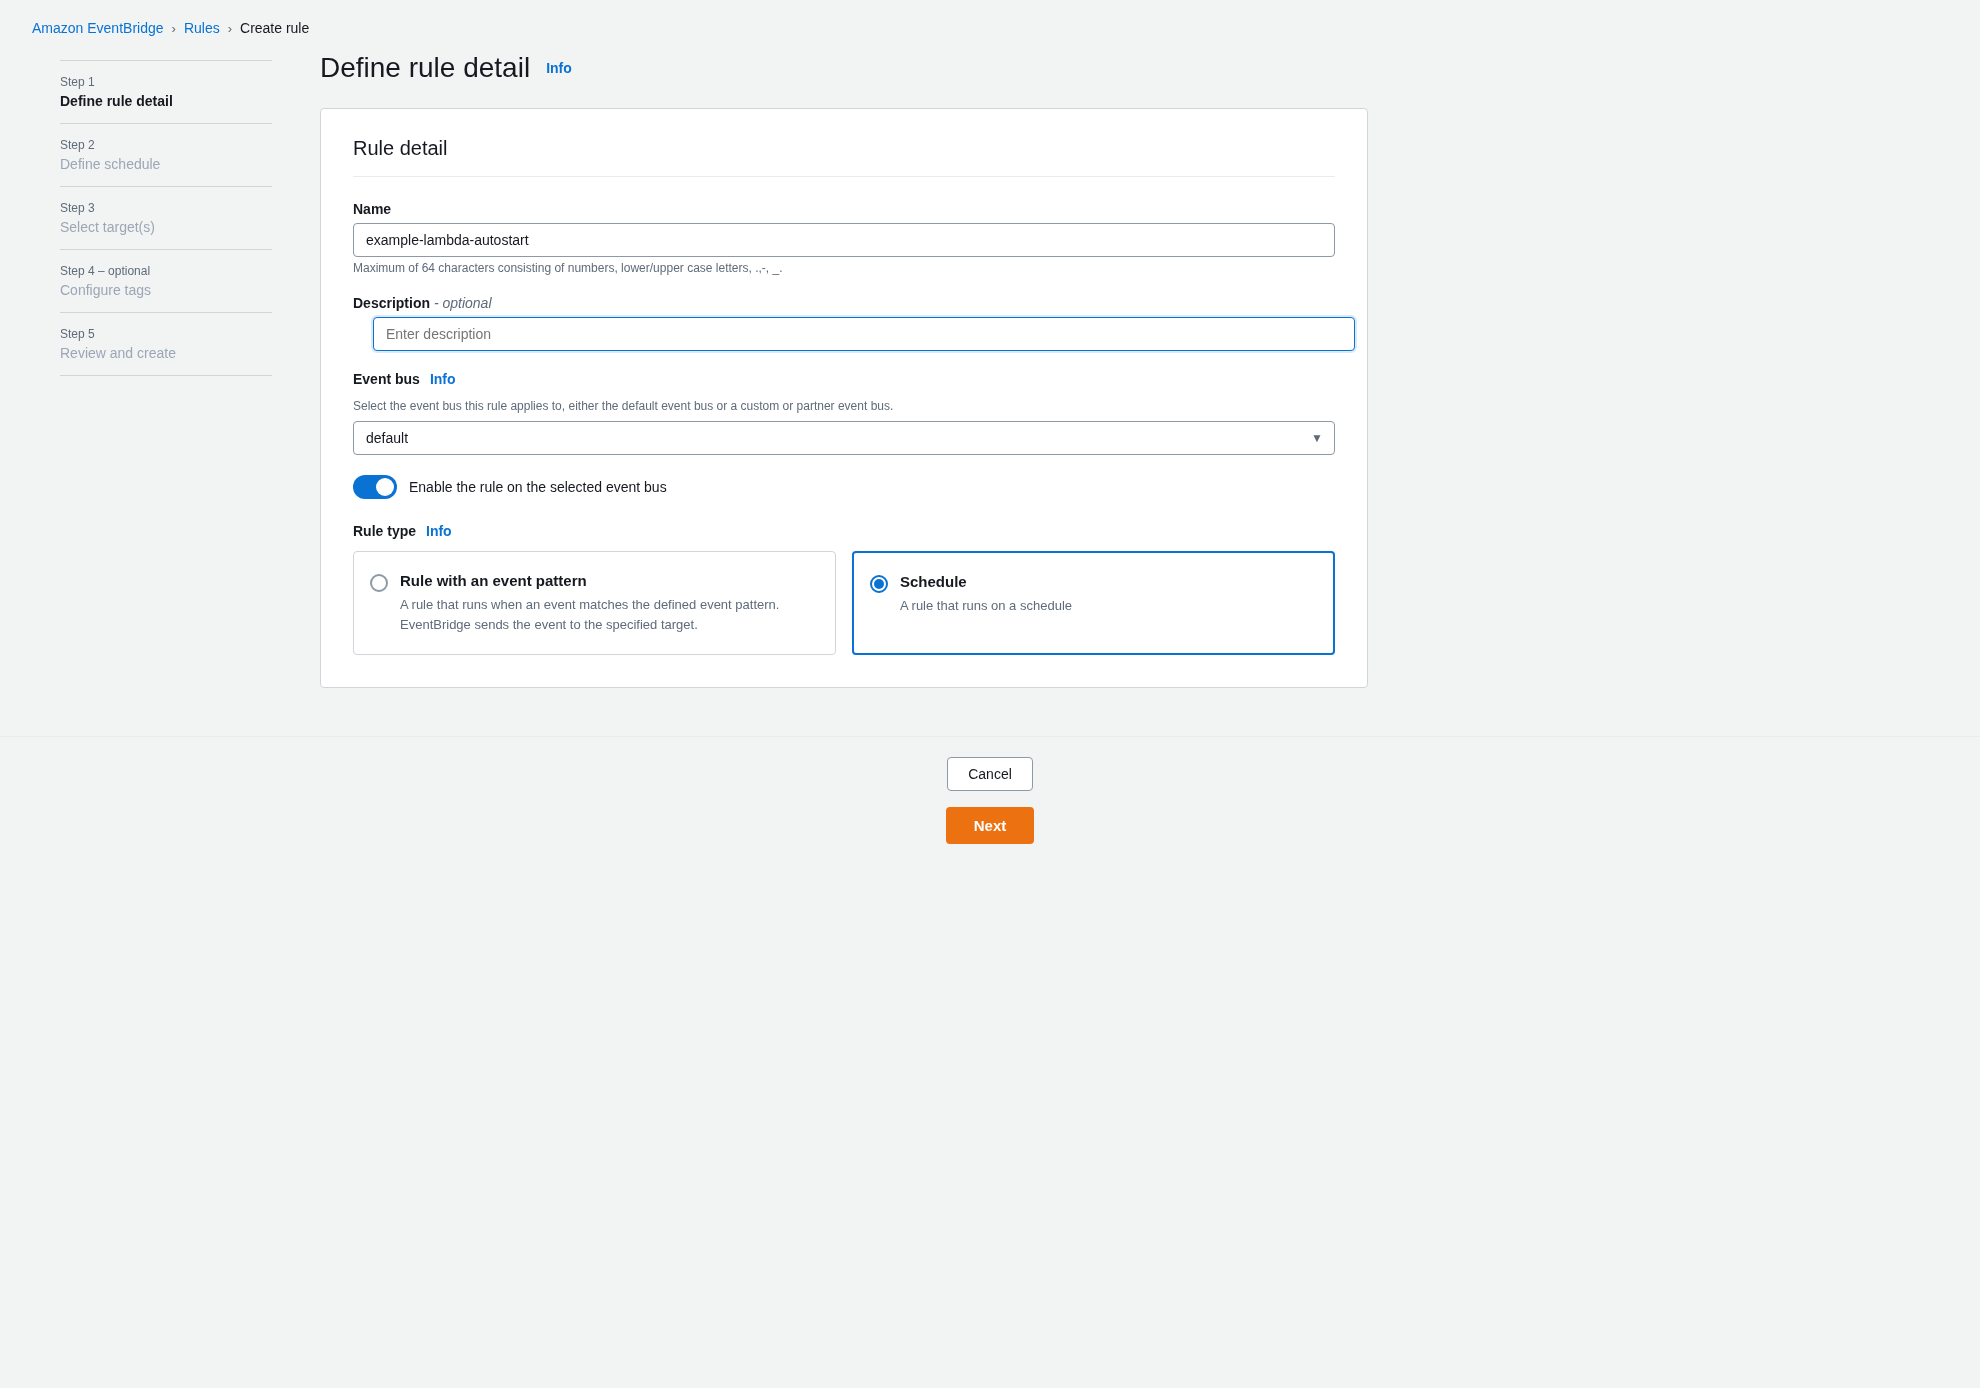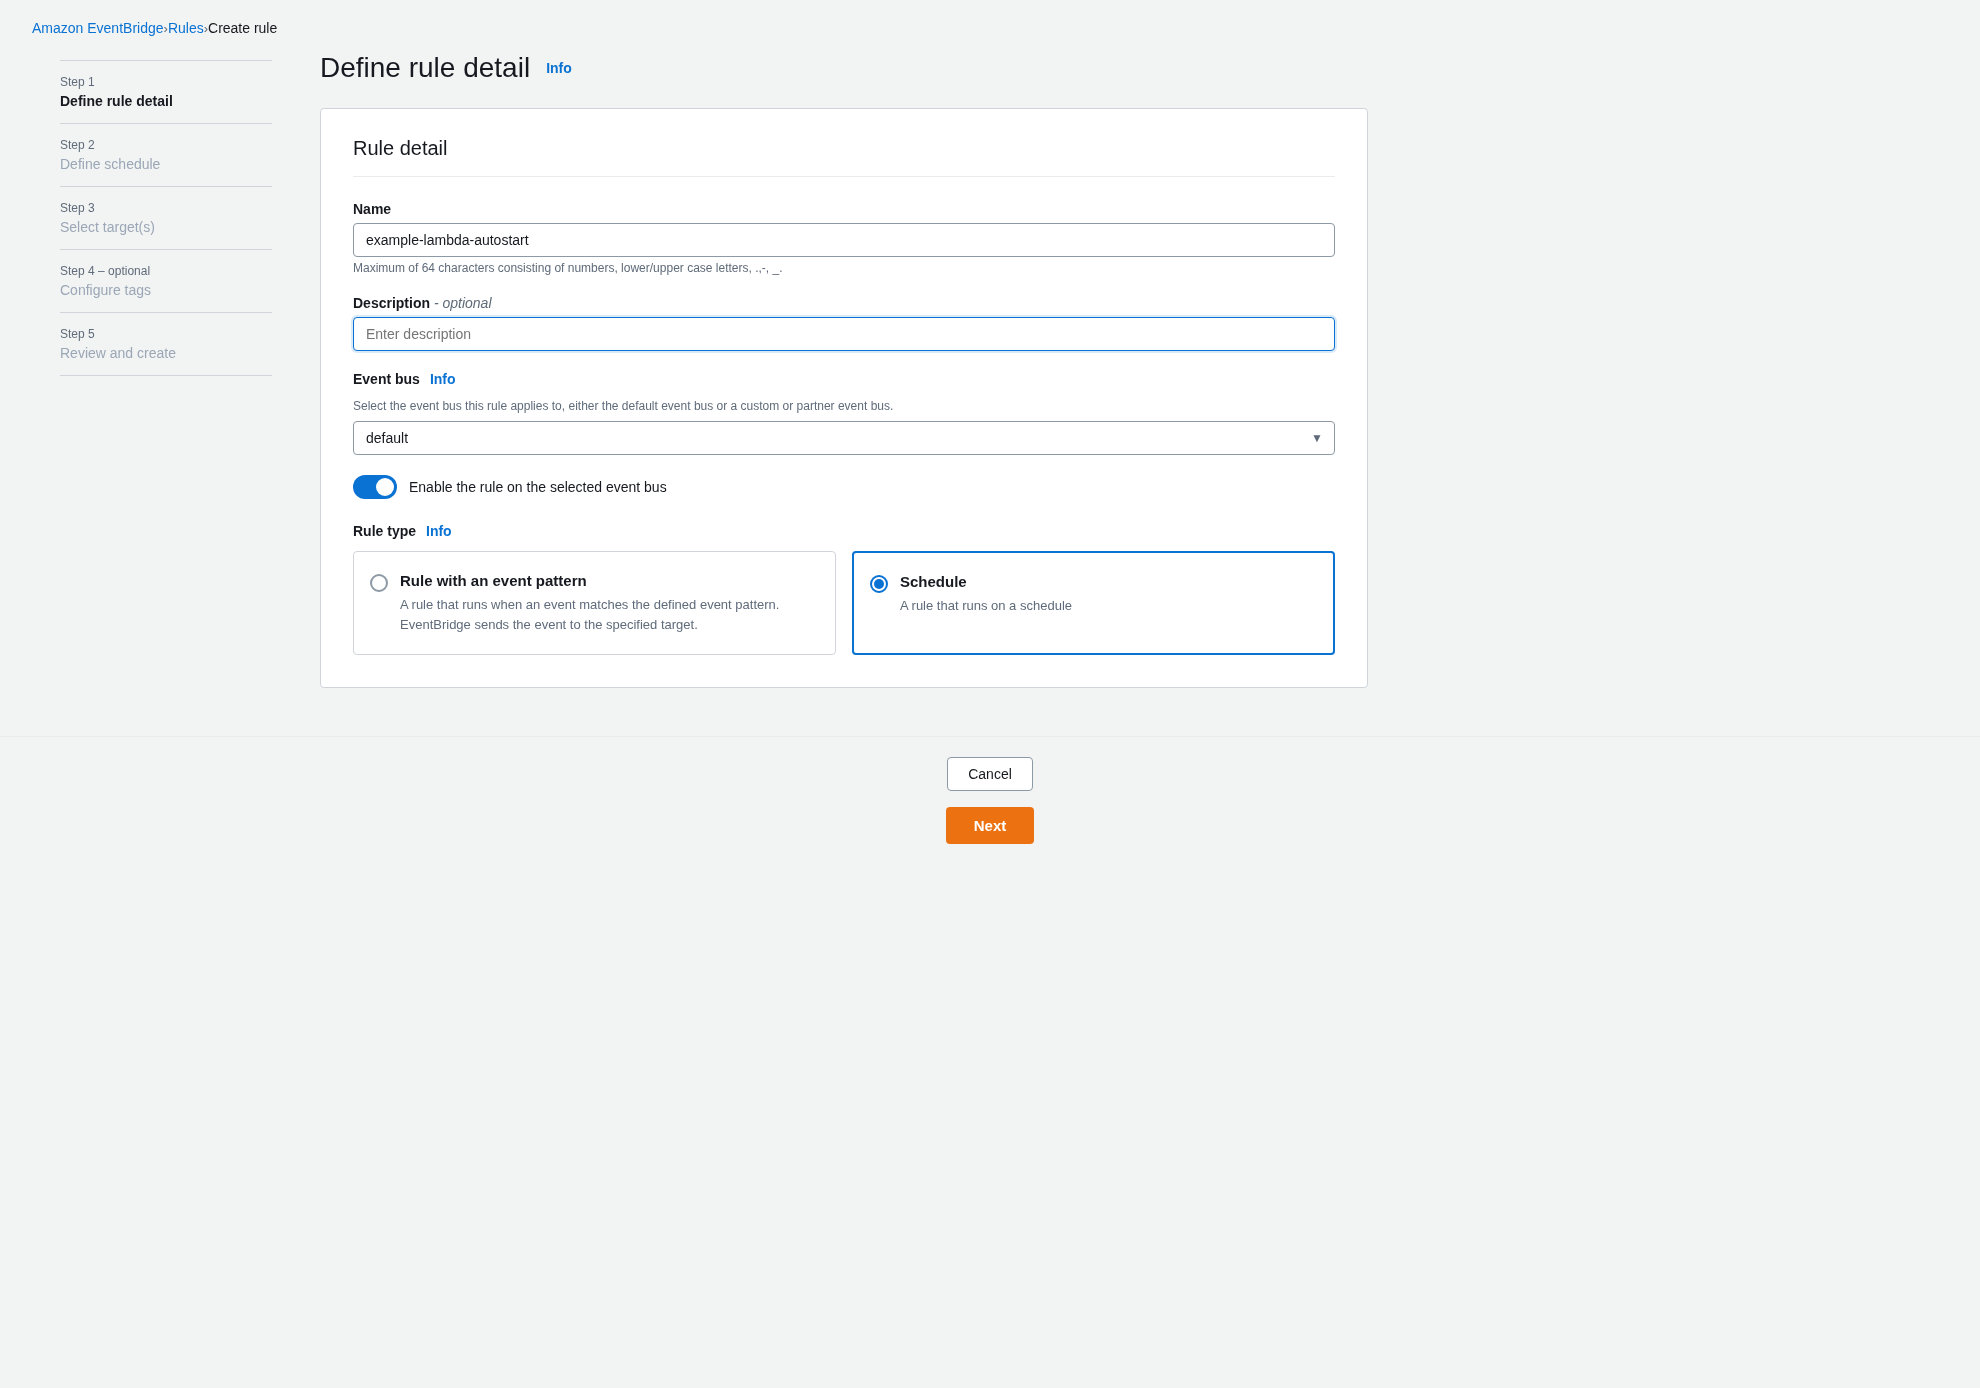--- a/index.html
+++ b/index.html
@@ -7,20 +7,21 @@
       font-family: -apple-system, BlinkMacSystemFont, "Amazon Ember", "Helvetica Neue", Arial, sans-serif;
       background: #f2f3f3;
       color: #16191f;
       font-size: 14px;
     }
 
     
     .breadcrumb {
       display: flex;
       align-items: flex-end;
+      gap: 8px;
       padding: 20px 32px 16px;
       background: #f2f3f3;
     }
     .breadcrumb a {
       color: #0972d3;
       text-decoration: none;
       font-size: 14px;
     }
     .breadcrumb-separator {
       color: #5f6b7a;
@@ -134,20 +135,21 @@
       border: 1px solid #8d99a5;
       border-radius: 4px;
       font-size: 14px;
       color: #16191f;
       background: #fff;
       outline: none;
     }
     .form-input.focused {
       border-color: #0972d3;
       box-shadow: 0 0 0 2px rgba(9, 114, 211, 0.15);
+      margin-left: 20px;
     }
 
     
     .form-select-wrapper {
       position: relative;
     }
     .form-select {
       width: 100%;
       padding: 8px 16px 8px 12px;
       border: 1px solid #8d99a5;

